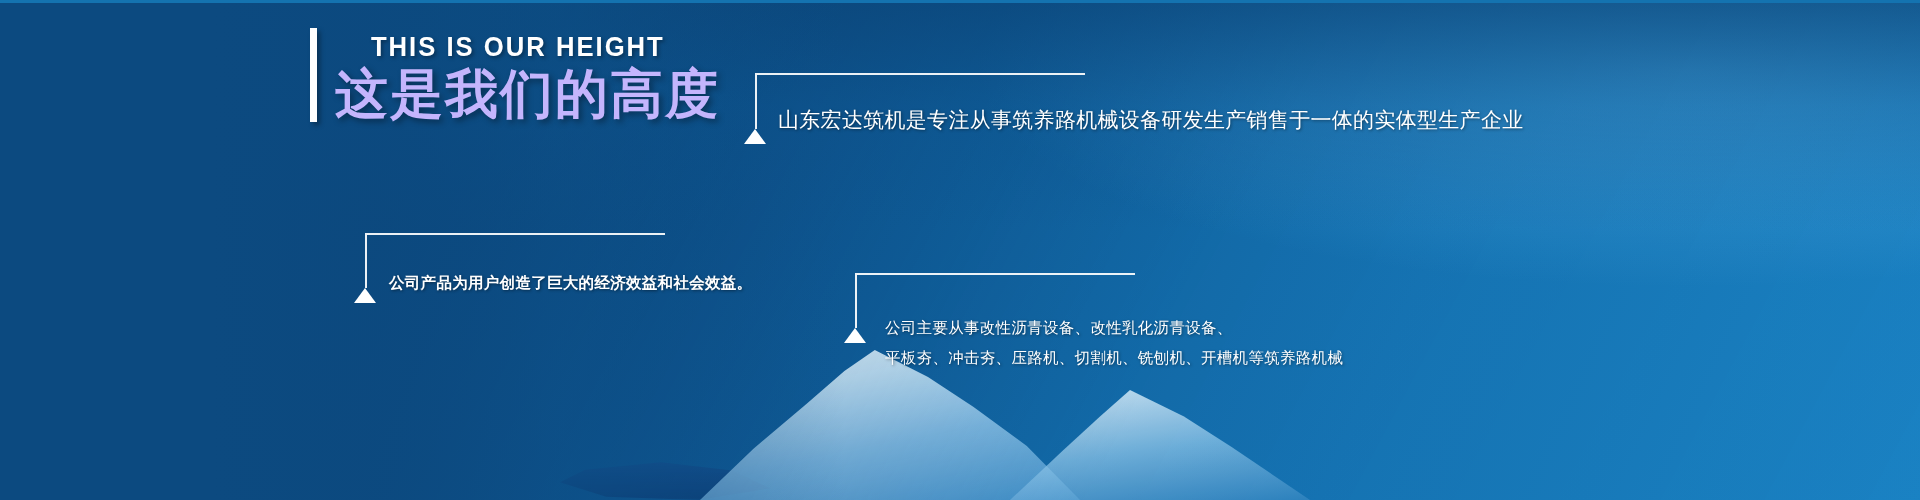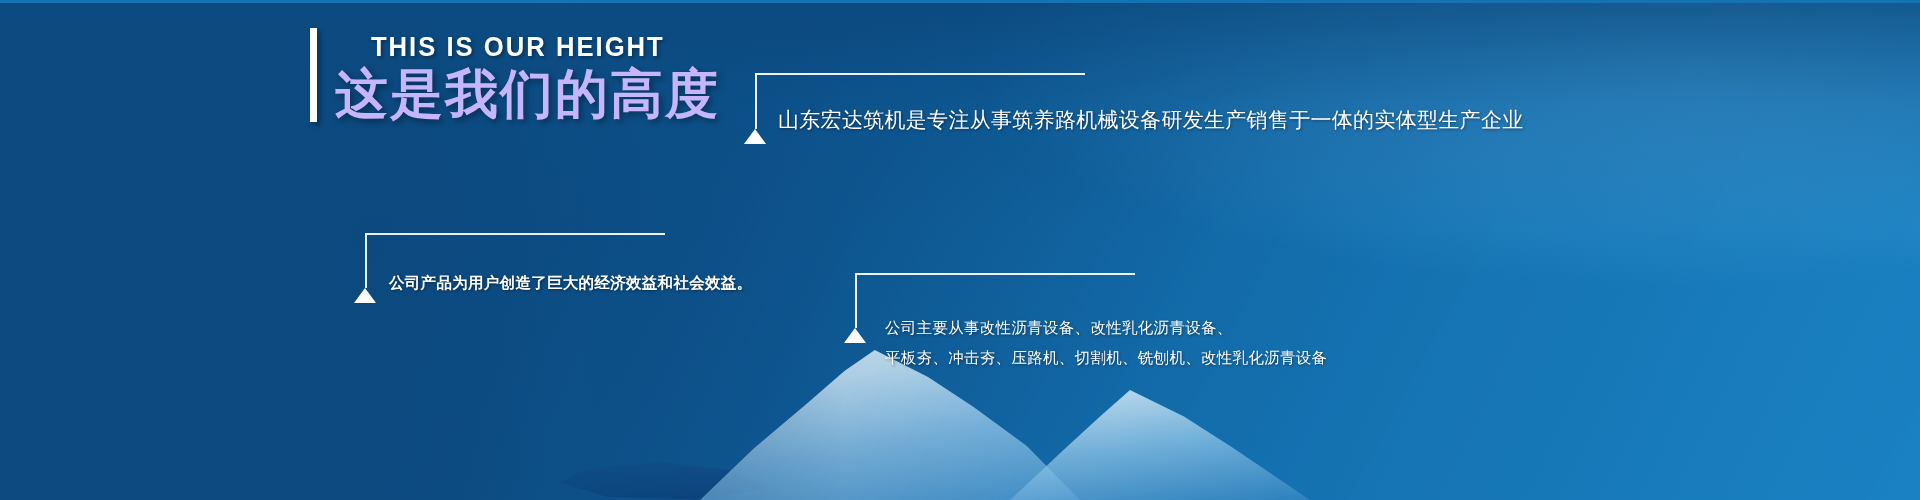--- a/index.html
+++ b/index.html
@@ -175,17 +175,17 @@
     <div class="lines">
       <div class="line">公司产品为用户创造了巨大的经济效益和社会效益。</div>
     </div>
   </div>
 
   <div class="callout" id="callout-bottom">
     <div class="frame"></div>
     <div class="tri"></div>
     <div class="lines">
       <div class="line">公司主要从事改性沥青设备、改性乳化沥青设备、</div>
-      <div class="line">平板夯、冲击夯、压路机、切割机、铣刨机、改性乳化沥青设备</div>
+      <div class="line">平板夯、冲击夯、压路机、切割机、铣刨机、开槽机等筑养路机械</div>
     </div>
   </div>
 
 </div>
 
 </body></html>

